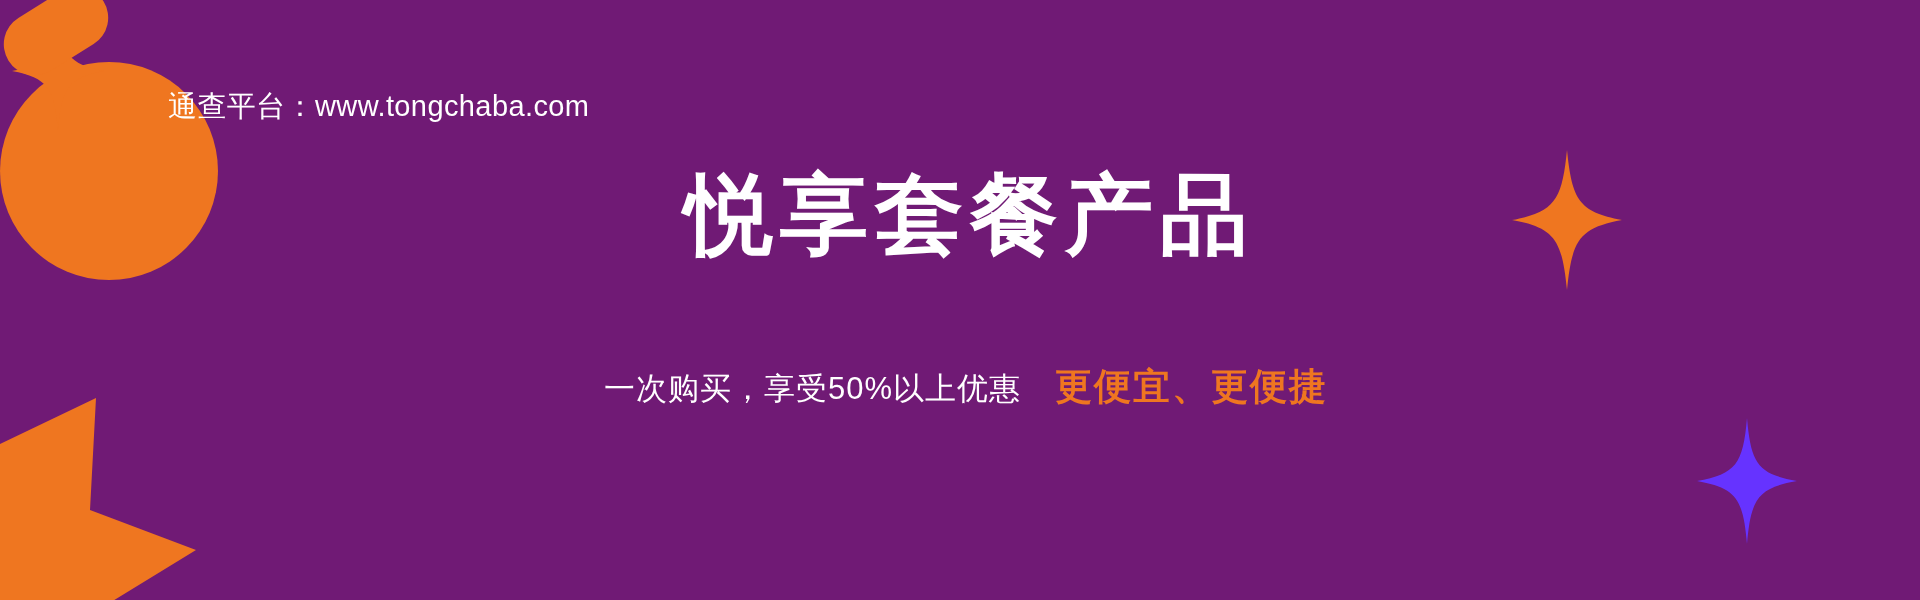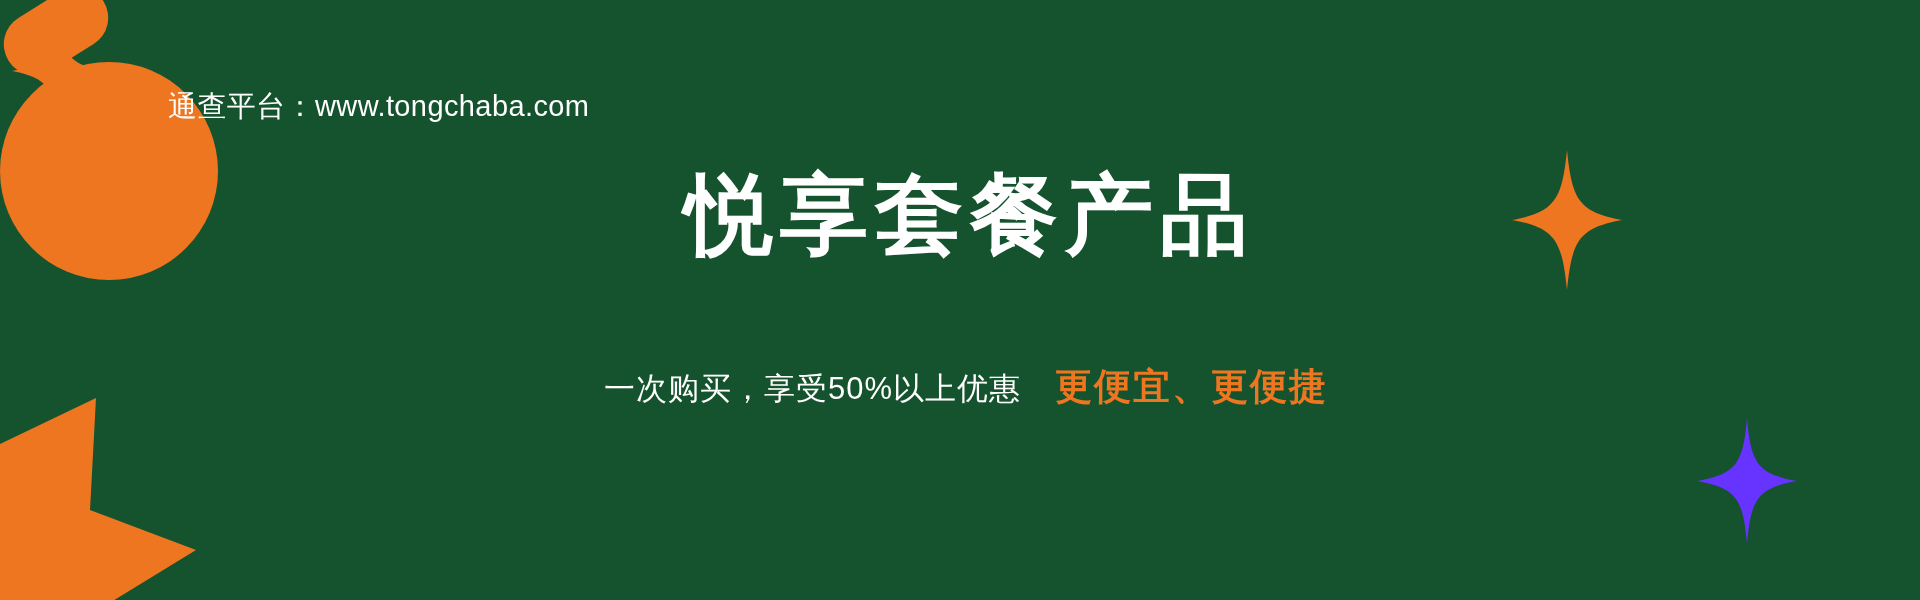--- a/index.html
+++ b/index.html
@@ -6,21 +6,21 @@
     margin: 0;
     padding: 0;
     background: #ffffff;
   }
   #banner {
     position: relative;
     width: 1920px;
     height: 600px;
     overflow: hidden;
     font-family: "Liberation Sans", "DejaVu Sans", sans-serif;
-    background: #14532d;
+    background: #701a75;
   }
 
   
   .deco {
     position: absolute;
     pointer-events: none;
   }
 
   
   .star4 {

